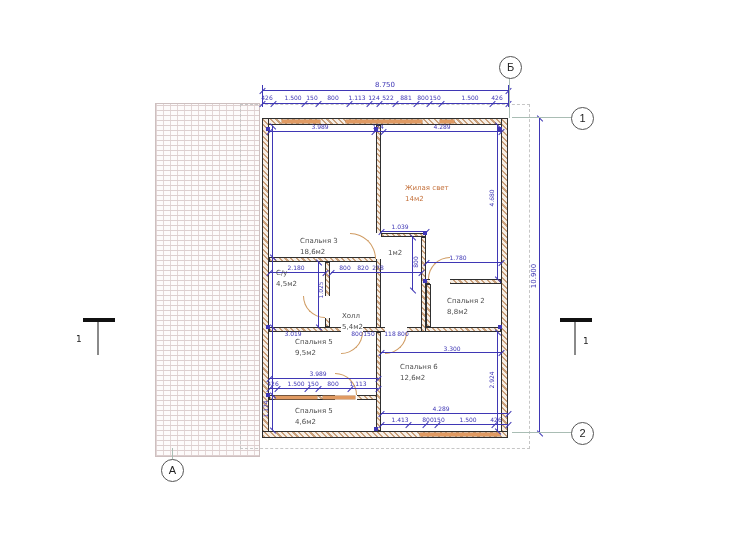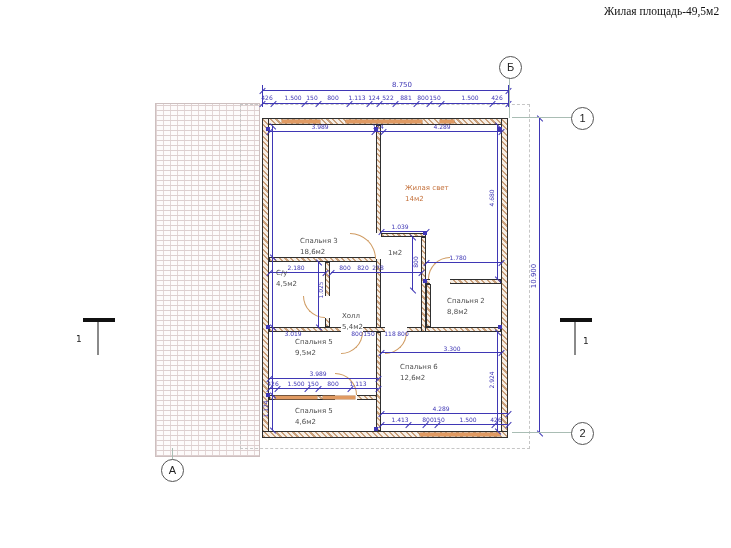--- a/index.html
+++ b/index.html
@@ -48,21 +48,20 @@
   .secbar{position:absolute;height:4px;background:#111;}
   .secstem{position:absolute;width:2px;background:#8a8a8a;}
   .seclab{position:absolute;font-size:9px;color:#222;}
 </style>
 </head>
 <body>
 
 <div id="canvas">
 
   <div class="titleblock">
-    <div>Жилая площадь-49,5м2</div>
   </div>
 
   <div class="hatch" style="left:155px;top:103px;width:103px;height:352px;"></div>
   <div class="dashedrect" style="left:240px;top:104px;width:288px;height:343px;"></div>
 
   <div class="wall" style="left:262px;top:118px;width:246px;height:7px;"></div>
   <div class="wall" style="left:262px;top:118px;width:7px;height:320px;"></div>
   <div class="wall" style="left:501px;top:118px;width:7px;height:320px;"></div>
   <div class="wall" style="left:262px;top:431px;width:246px;height:7px;"></div>
 
@@ -190,21 +189,21 @@
     </div>
   <div class="dimh" style="left:381px;top:424px;width:127px;">
       <i class="tick" style="left: 0px;"></i>
       <i class="tick" style="left: 27px;"></i>
       <i class="tick" style="left: 44px;"></i>
       <i class="tick" style="left: 56px;"></i>
       <i class="tick" style="left: 113px;"></i>
       <i class="tick" style="left: 127px;"></i>
     </div>
 
-  <div class="hlab" style="left:402px;top:82px;font-size:7px;">8.750</div>
+  <div class="hlab" style="left:385px;top:82px;font-size:7px;">8.750</div>
   <div class="hlab" style="left:267px;top:95px;">426</div>
   <div class="hlab" style="left:293px;top:95px;">1.500</div>
   <div class="hlab" style="left:312px;top:95px;">150</div>
   <div class="hlab" style="left:333px;top:95px;">800</div>
   <div class="hlab" style="left:357px;top:95px;">1.113</div>
   <div class="hlab" style="left:374px;top:95px;">124</div>
   <div class="hlab" style="left:388px;top:95px;">522</div>
   <div class="hlab" style="left:406px;top:95px;">881</div>
   <div class="hlab" style="left:423px;top:95px;">800</div>
   <div class="hlab" style="left:435px;top:95px;">150</div>

